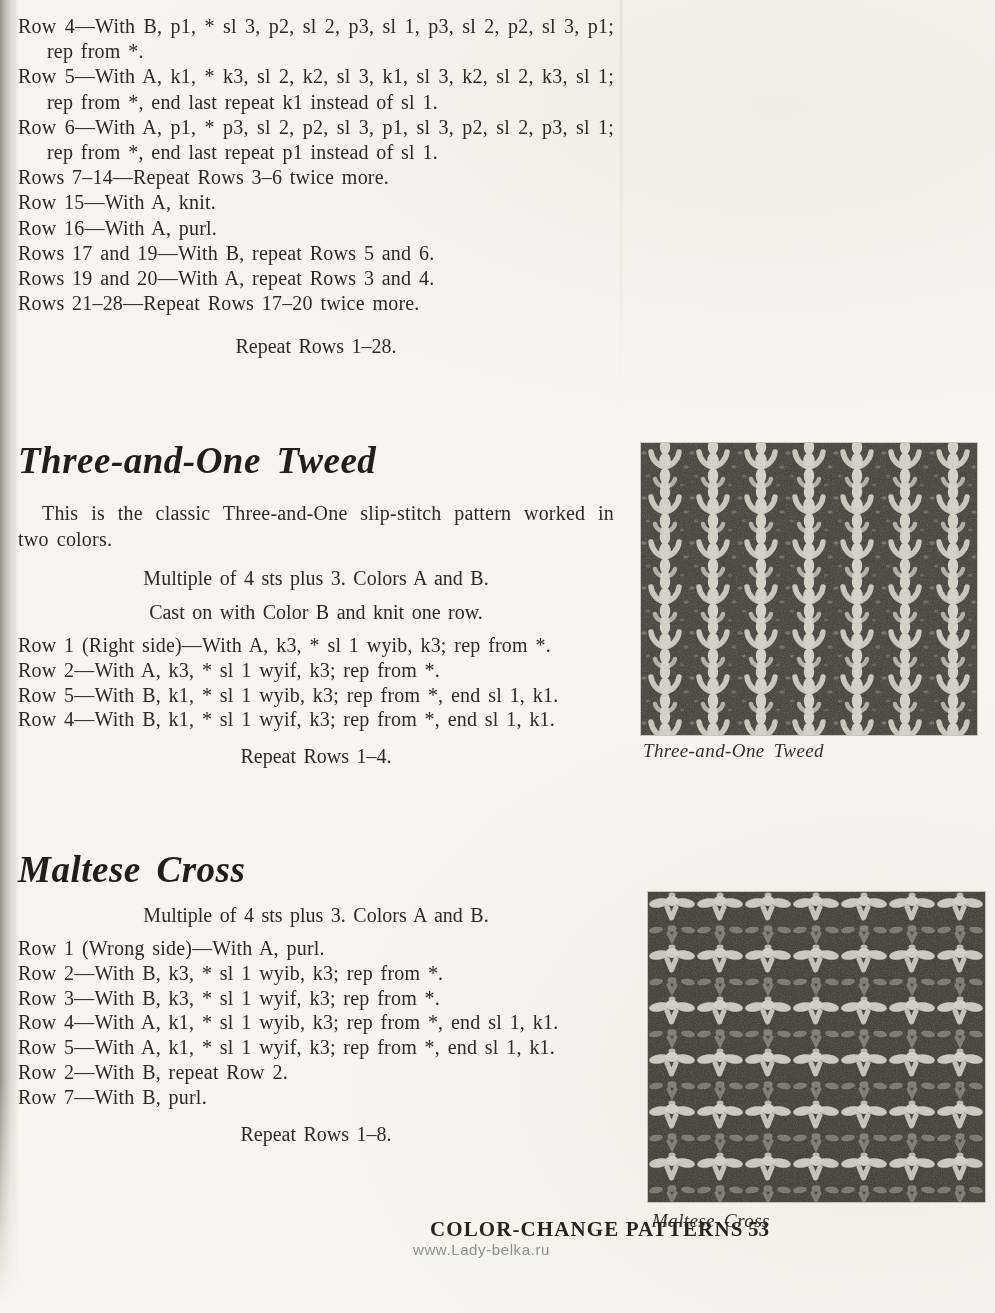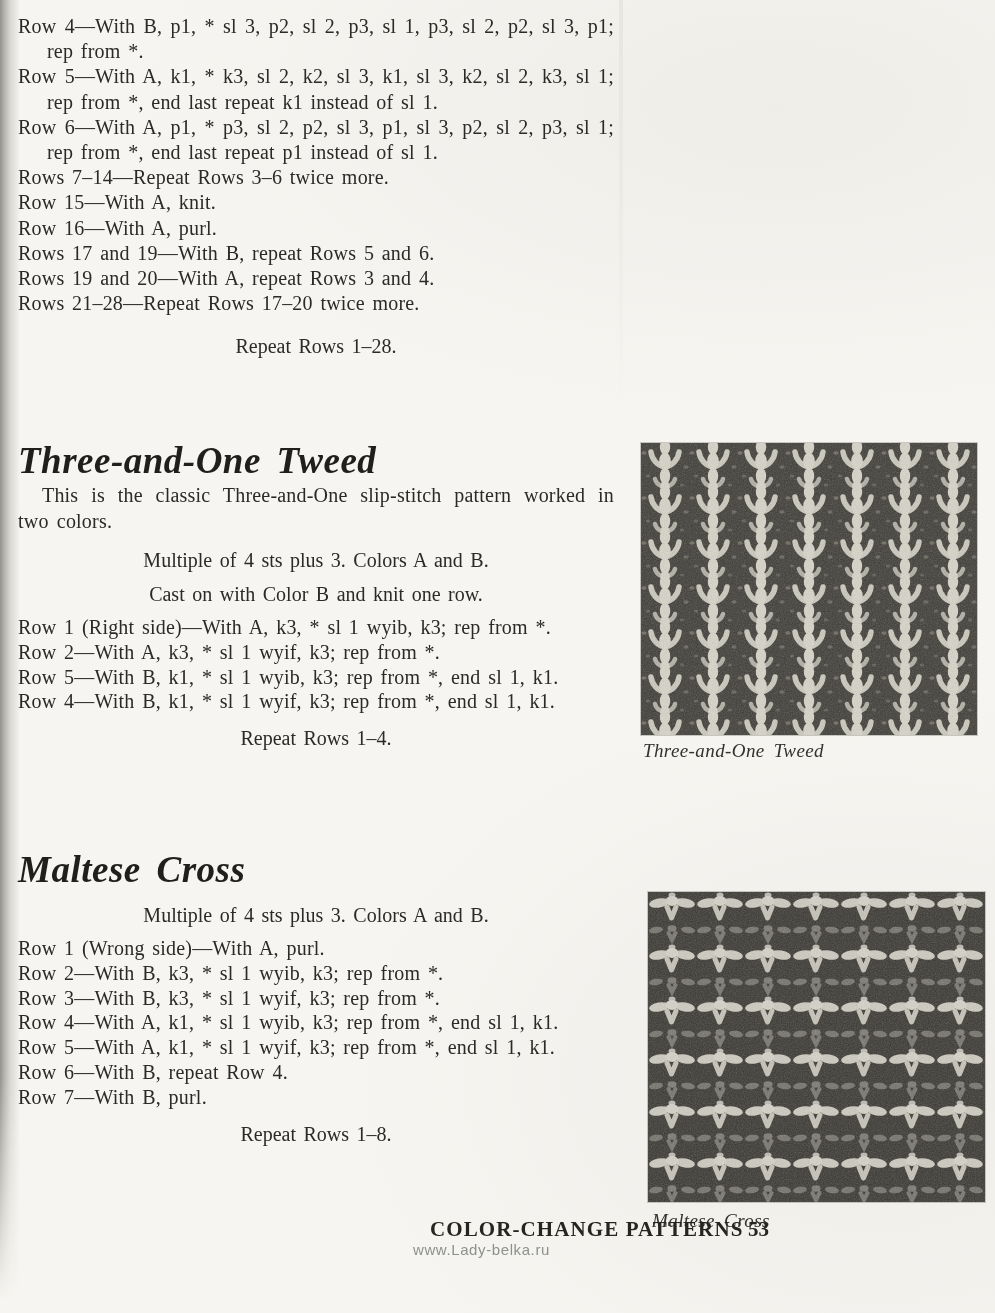--- a/index.html
+++ b/index.html
@@ -58,21 +58,21 @@
     font-weight:bold; font-size:21px; letter-spacing:1.1px; color:#26251f;
   }
   .footer-page {
     position:absolute; left:748px; top:0;
     font-weight:bold; font-size:21px; color:#26251f;
   }
   
   #top-block   { top:14px; }
   #top-block .repeat { margin-top:18px; }
   #tweed-sect  { top:440px; }
-  #tweed-sect .intro { margin-top:0; }
+  #tweed-sect .intro { margin-top:18px; }
   #tweed-sect .n1 { margin-top:14px; }
   #tweed-sect .n2 { margin-top:9px; }
   #tweed-sect .rows-tight { margin-top:8px; }
   #tweed-sect .repeat { margin-top:12px; }
   #maltese-sect { top:849px; }
   #maltese-sect .intro { margin-top:16px; }
   #maltese-sect .n1 { margin-top:12px; }
   #maltese-sect .rows-tight { margin-top:8px; }
   #maltese-sect .repeat { margin-top:12px; }
   #photo-tweed   { left:641px; top:443px; }
@@ -155,21 +155,21 @@
   <div class="col" id="maltese-sect">
     <h1 class="sect-title">Maltese Cross</h1>
     <p class="centernote n1">Multiple of 4 sts plus 3. Colors A and B.</p>
     <div class="rows-tight">
 
     <p class="pr">Row 1 (Wrong side)—With A, purl.</p>
         <p class="pr">Row 2—With B, k3, * sl 1 wyib, k3; rep from *.</p>
         <p class="pr">Row 3—With B, k3, * sl 1 wyif, k3; rep from *.</p>
         <p class="pr">Row 4—With A, k1, * sl 1 wyib, k3; rep from *, end sl 1, k1.</p>
         <p class="pr">Row 5—With A, k1, * sl 1 wyif, k3; rep from *, end sl 1, k1.</p>
-        <p class="pr">Row 6—With B, repeat Row 4.</p>
+        <p class="pr">Row 2—With B, repeat Row 2.</p>
         <p class="pr">Row 7—With B, purl.</p>
       </div>
     <p class="repeat">Repeat Rows 1–8.</p>
   </div>
 
   <figure class="photo-fig" id="photo-maltese">
     <svg class="photo-frame" width="337" height="310" viewBox="0 0 337 310" style="color: rgb(214, 211, 200);">
       <defs>
         <filter id="grain2" x="0" y="0" width="100%" height="100%">
           <feTurbulence type="fractalNoise" baseFrequency="0.85" numOctaves="2" stitchTiles="stitch"></feTurbulence>

